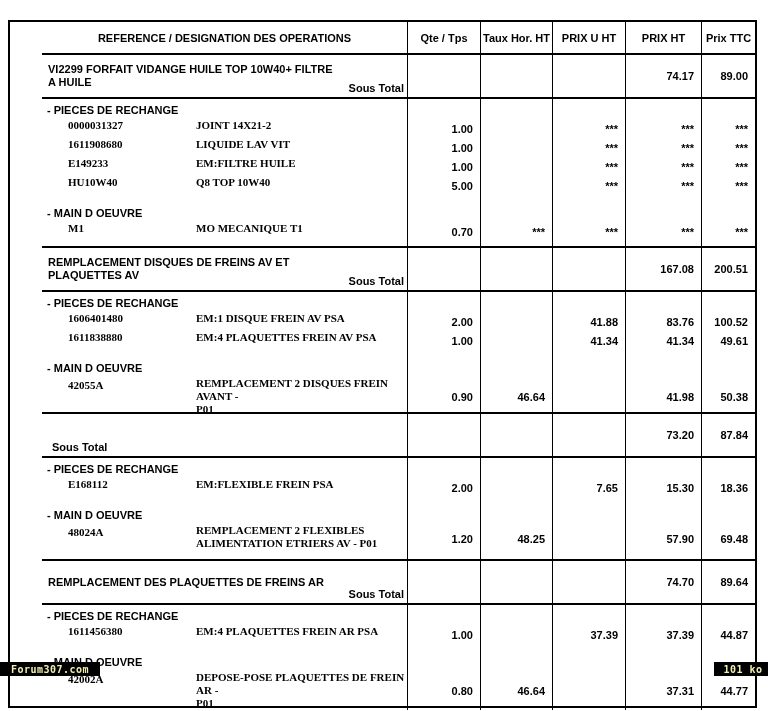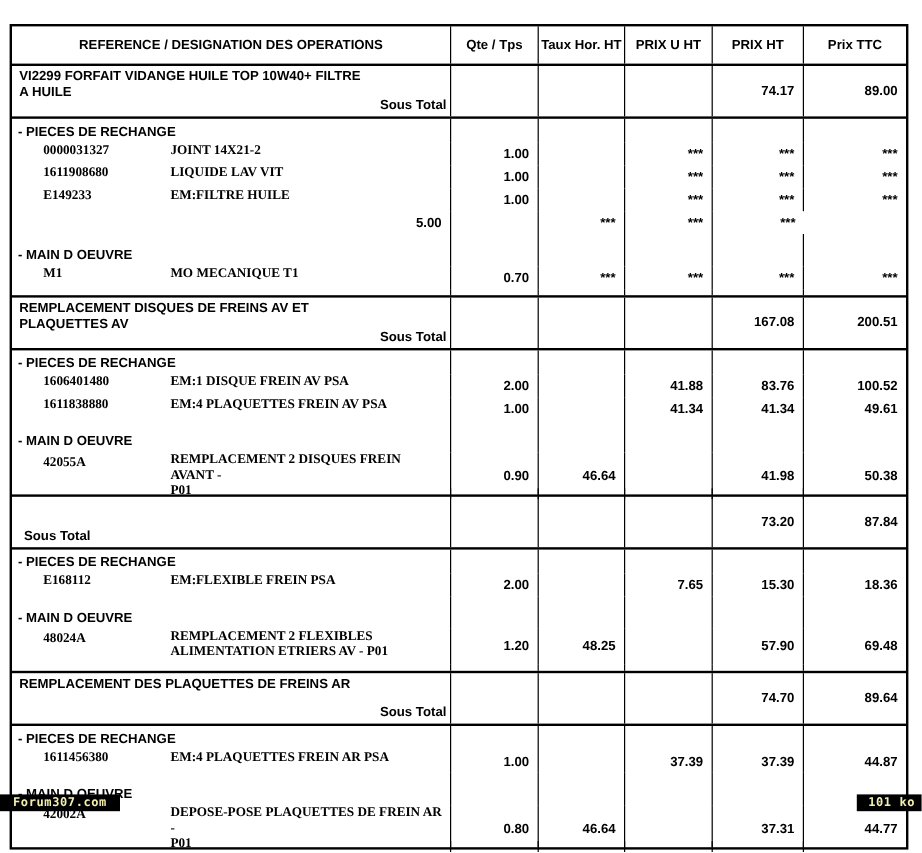--- a/index.html
+++ b/index.html
@@ -11,47 +11,48 @@
     color: #000;
     position: relative;
     overflow: hidden;
   }
   .doc {
     position: absolute;
     left: 8px; top: 20px;
     width: 749px;
     border: 2px solid #000;
     background: #fff;
+    padding-left: 32px;
   }
   .row {
     display: grid;
     grid-template-columns: 366px 73px 72px 73px 76px 1fr;
   }
   .cell { border-right: 1px solid #000; font-size: 11px; min-width: 0; }
   .row .cell:last-child { border-right: none; }
 
   .header-row { height: 31px; }
   .hcell { display: flex; align-items: center; justify-content: center; text-align: center; }
 
   .subtotal { border-top: 2px solid #000; border-bottom: 2px solid #000; min-height: 22px; }
-  .st-c1 { display: flex; align-items: flex-start; justify-content: space-between; padding: 3px 3px 3px 6px; }
+  .st-c1 { display: flex; align-items: center; justify-content: space-between; padding: 3px 3px 3px 6px; }
   .st-title { line-height: 13px; white-space: pre-line; }
   .st-label { margin-left: 4px; white-space: nowrap; margin-top: 24px; }
 
   .num { display: flex; align-items: center; justify-content: flex-end; padding-right: 7px; }
 
   .label-row { height: 20px; text-align: center; }
   .label-row.gap-top { height: 27px; }
   .lcell { display: flex; align-items: flex-end; padding: 0 0 3px 5px; }
 
   .part-row { height: 19px; }
   .part-row.multi { height: 30px; }
   .pcell { display: flex; padding-left: 26px; font-family: Liberation Serif, serif; }
   .code { width: 106px; flex: none; line-height: 13px; }
-  .designation { white-space: pre-line; line-height: 13px; max-width: 228px; }
+  .designation { white-space: pre-line; line-height: 13px; max-width: 228px; margin-left: 22px; }
   .multi .code { align-self: flex-start; margin-top: 2px; }
 
   .spacer { height: 5px; }
   .spacer .cell { border-right: 1px solid #000; }
   .spacer .cell:last-child { border-right: none; }
 
   .bar {
     position: absolute;
     top: 662px; height: 14px;
     display: flex; align-items: center; justify-content: center;
@@ -124,20 +125,24 @@
             <span class="code">E149233</span>
             <span class="designation">EM:FILTRE HUILE</span>
           </div>
           <div class="cell num">1.00</div>
           <div class="cell num"></div>
           <div class="cell num">***</div>
           <div class="cell num">***</div>
           <div class="cell num">***</div>
         </div>
         <div class="row part-row">
+          <div class="cell pcell">
+            <span class="code">HU10W40</span>
+            <span class="designation">Q8 TOP 10W40</span>
+          </div>
           <div class="cell num">5.00</div>
           <div class="cell num"></div>
           <div class="cell num">***</div>
           <div class="cell num">***</div>
           <div class="cell num">***</div>
         </div>
         <div class="row label-row gap-top">
           <div class="cell lcell">- MAIN D OEUVRE</div>
           <div class="cell"></div>
           <div class="cell"></div>

